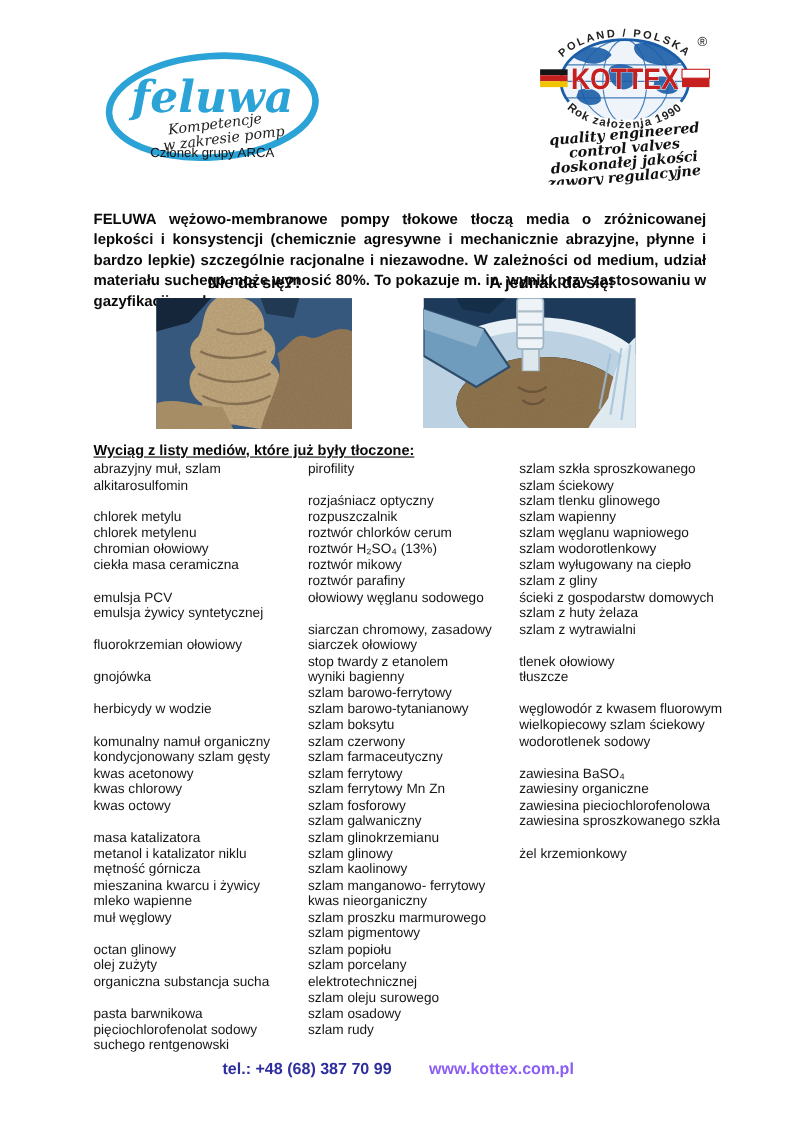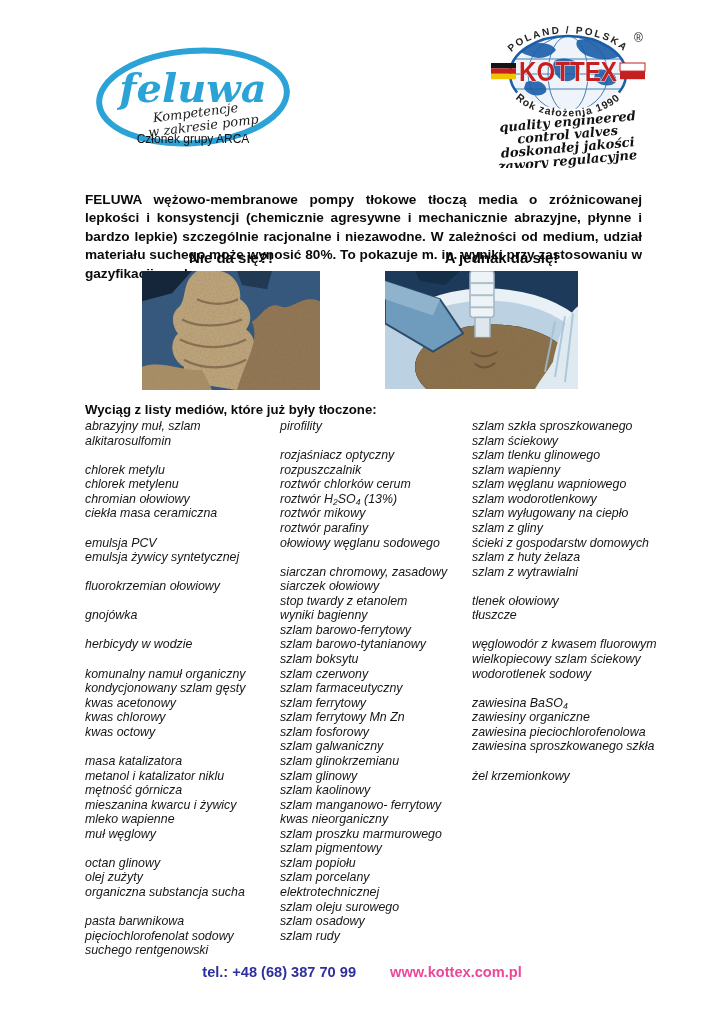--- a/index.html
+++ b/index.html
@@ -24,37 +24,37 @@
   .caption-left  { left:142px; width:178px; }
   .caption-right { left:405px; width:193px; }
   .photo { position:absolute; top:271px; }
   .photo-left  { left:142px; width:178px; height:119px; }
   .photo-right { left:385px; width:193px; height:118px; }
   .photo svg { display:block; width:100%; height:100%; }
 
   
   .list-heading {
     position:absolute; left:85px; top:402px;
-    font-size:13.2px; font-weight:bold; color:#0a0a0a; white-space:nowrap;
-  }
-  .media-col { position:absolute; top:419px;font-style:italic; }
+    font-size:13.2px; font-weight:bold; color:#0a0a0a; white-space:nowrap;text-decoration:underline;
+  }
+  .media-col { position:absolute; top:419px; }
   .media-col-1 { left:85px;  width:195px; }
   .media-col-2 { left:280px; width:192px; }
   .media-col-3 { left:472px; width:190px; }
   .media-item {
     height:14.57px; line-height:14.57px; font-size:12.4px; color:#161616;
     white-space:nowrap;
   }
 
   
   .footer {
     position:absolute; left:0; top:964px; width:724px; text-align:center;
     font-size:14.6px; font-weight:bold; color:#2e2e9e;
   }
-  .footer .website { margin-left:30px; color:#ec4899; text-decoration:none; }
+  .footer .website { margin-left:30px; color:#8b5cf6; text-decoration:none; }
 </style>
 </head>
 <body>
 
 <div class="page">
 
   <div class="feluwa-logo">
     <svg viewBox="0 0 198 110">
       <ellipse cx="99" cy="53" rx="94" ry="46" fill="none" stroke="#2ba3d6" stroke-width="6" transform="rotate(-4 99 53)"></ellipse>
       <text x="99" y="58" text-anchor="middle" font-family="DejaVu Serif, serif" font-style="italic" font-weight="bold" font-size="40" fill="#2ba3d6">feluwa</text>

